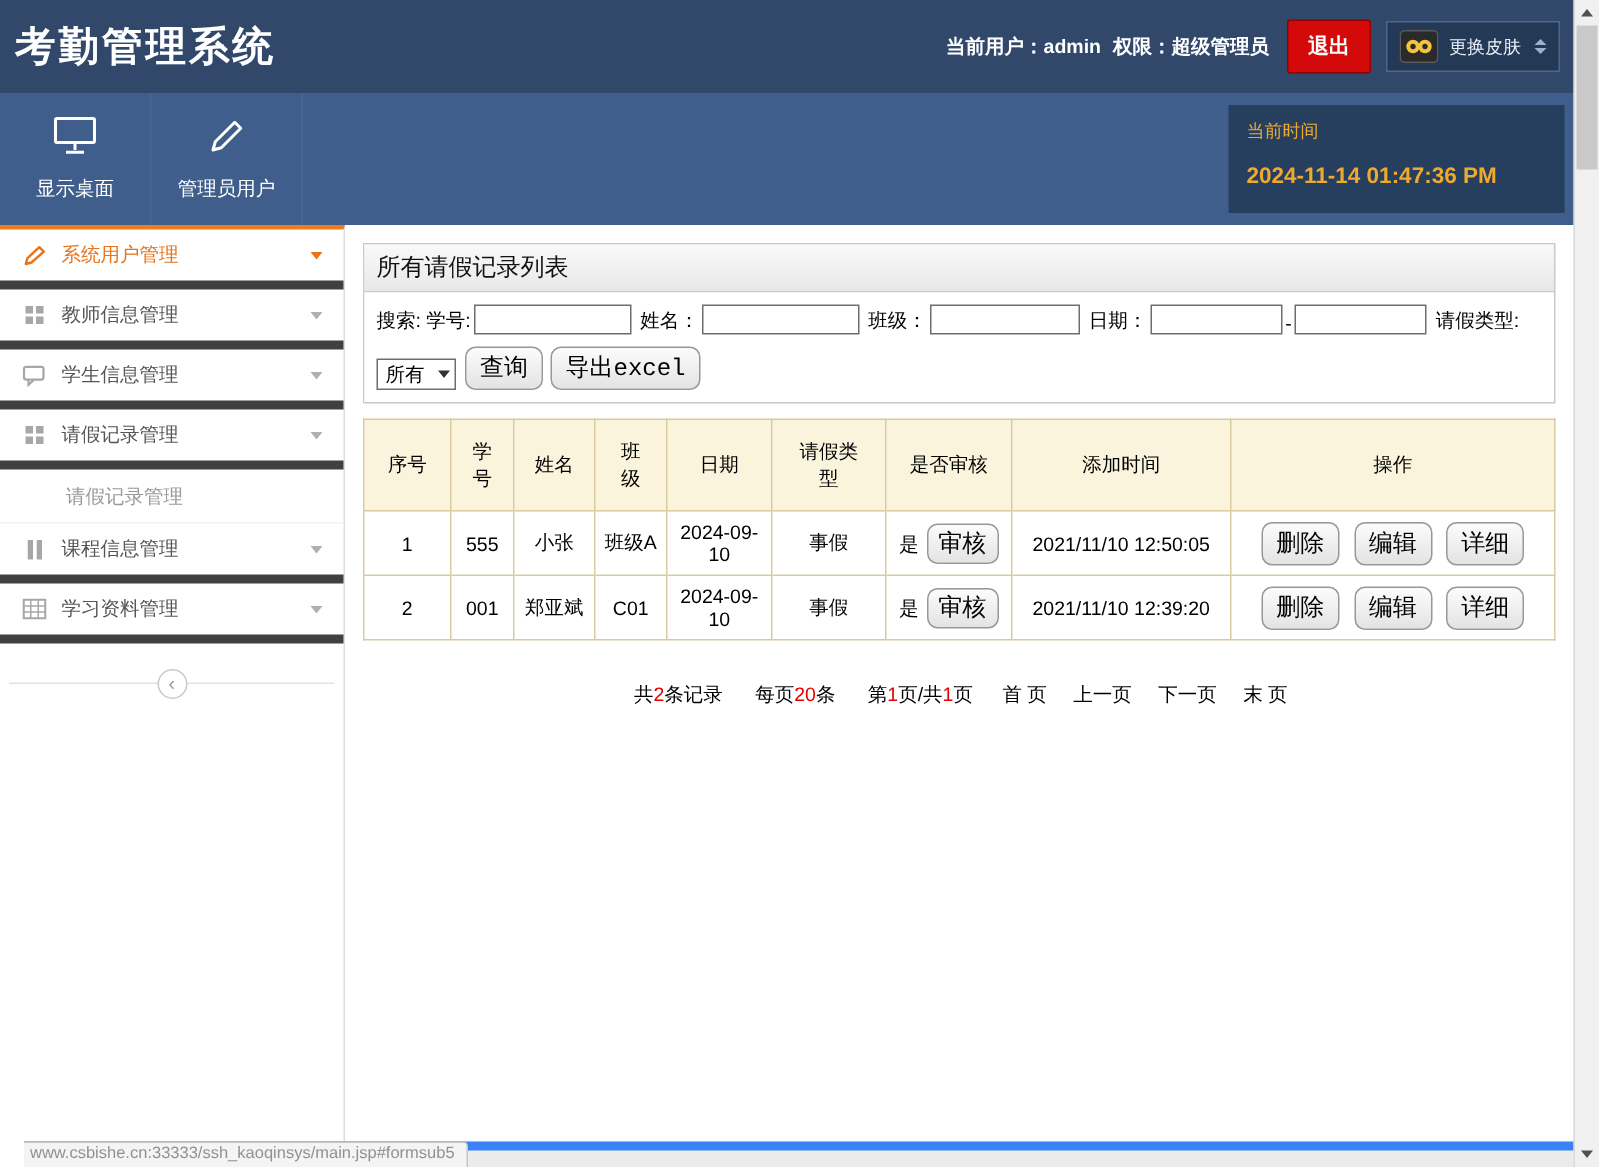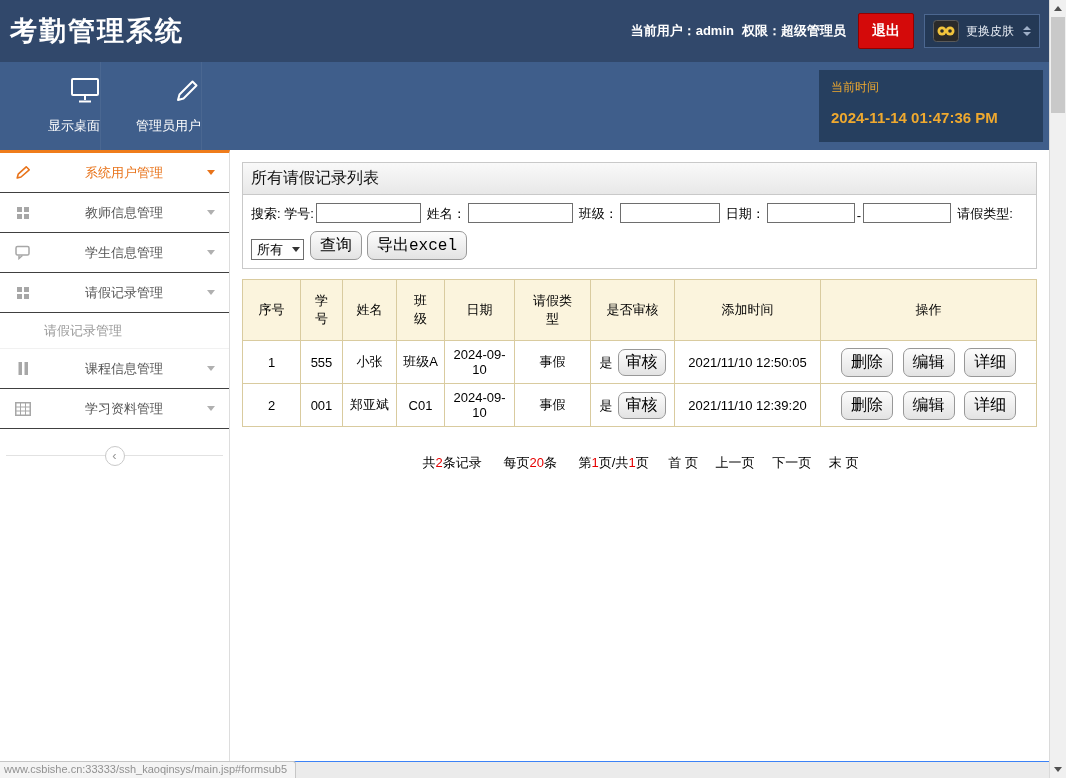--- a/index.html
+++ b/index.html
@@ -16,31 +16,31 @@
                 padding:8px 13px; border-radius:2px; cursor:pointer; margin-right:10px; font-family:inherit; }
   .skin-box { display:flex; align-items:center; background:#243956; border:1px solid #4c6790;
               padding:5px 8px; color:#e8edf5; font-size:12px; cursor:pointer; }
   .skin-box .skin-icon { margin-right:7px; display:flex; }
   .spin-arrows { display:flex; flex-direction:column; gap:2px; margin-left:9px; }
   .tri-up { width:0; height:0; border-left:4px solid transparent; border-right:4px solid transparent; border-bottom:4px solid #9fb0c8; }
   .tri-down { width:0; height:0; border-left:4px solid transparent; border-right:4px solid transparent; border-top:4px solid #9fb0c8; }
 
   
   .toolbar { position:relative; height:88px; background:#3f5e8b; display:flex; }
-  .tool-item { width:101px; display:flex; flex-direction:column; align-items:flex-end; justify-content:center;
+  .tool-item { width:101px; display:flex; flex-direction:column; align-items:center; justify-content:center;
                gap:10px; color:#fff; font-size:13px; cursor:pointer; border-right:1px solid rgba(255,255,255,0.06); }
   .time-panel { position:absolute; top:8px; right:23px; width:224px; height:72px; background:#263f5f; padding:9px 12px; }
   .time-label { color:#efa92f; font-size:12px; }
   .time-value { color:#efa92f; font-size:15px; font-weight:bold; margin-top:13px; }
 
   
   .bodyarea { display:flex; width:1049px; height:628px; }
   .sidebar { width:230px; border-right:1px solid #ddd; border-top:3px solid #ef7c1b; background:#fff; flex:none; }
-  .menu-item { height:40px; display:flex; align-items:center; padding:0 14px; border-bottom:1px solid #404040;
-               color:#555; font-size:13px; cursor:pointer;text-align:center; }
+  .menu-item { height:40px; display:flex; align-items:center; padding:0 14px; border-bottom:6px solid #404040;
+               color:#555; font-size:13px; cursor:pointer; }
   .menu-item .mi-icon { width:18px; display:flex; justify-content:center; }
   .menu-item .mi-label { margin-left:9px; flex:1; }
   .menu-item.active { color:#e8731a; }
   .caret { width:0; height:0; border-left:4px solid transparent; border-right:4px solid transparent; border-top:5px solid #b0b0b0; }
   .menu-item.active .caret { border-top-color:#e8731a; }
   .submenu-item { height:36px; display:flex; align-items:center; padding-left:44px; color:#999; font-size:13px;
                   border-bottom:1px solid #f1f1f1; cursor:pointer; }
   .collapse-row { margin:26px 6px 0 6px; position:relative; border-top:1px solid #e2e2e2; height:20px; }
   .collapse-btn { position:absolute; left:50%; top:-10px; margin-left:-10px; width:20px; height:20px;
                   border:1px solid #c9c9c9; border-radius:50%; background:#fff; color:#999; font-size:13px;
@@ -72,22 +72,22 @@
   .data-table th { background:#fbf4dd; border:1px solid #d9cb9f; height:27px; font-weight:normal; padding:12px; }
   .data-table td { border:1px solid #d9cb9f; padding:6px 3px; }
   .action-btns .btn { margin:0 3px; }
 
   .pagination { margin-top:27px; text-align:center; font-size:13px; color:#000; }
   .pagination .red { color:#e60000; }
   .pg-group { margin:0 9px; white-space:nowrap; }
   .pg-link { margin:0 7px; cursor:pointer; white-space:nowrap; }
 
   
-  .statusbar { position:absolute; left:0; bottom:0; width:1049px; height:17px; background:#ebebeb;
-               border-top:1px solid #3b82f6; display:flex; align-items:flex-end; }
+  .statusbar { position:absolute; left:16px; bottom:0; width:1049px; height:17px; background:#ebebeb;
+               border-top:6px solid #3b82f6; display:flex; align-items:flex-end; }
   .status-url { background:#f4f4f4; border:1px solid #c6c6c6; border-left:none; border-bottom:none;
                 border-top-right-radius:3px; height:17px; line-height:15px; padding:0 8px 0 4px;
                 font-size:11px; color:#919191; white-space:nowrap; }
 
   .scrollbar { position:absolute; top:0; right:0; width:17px; height:778px; background:#f0f0f0;
                border-left:1px solid #dadada; z-index:20; }
   .sb-btn { position:absolute; left:0; width:16px; height:17px; display:flex; align-items:center;
             justify-content:center; cursor:pointer; }
   .sb-top { top:0; } .sb-bottom { bottom:0; }
   .sb-tri-up { width:0; height:0; border-left:4px solid transparent; border-right:4px solid transparent; border-bottom:5px solid #505050; }

